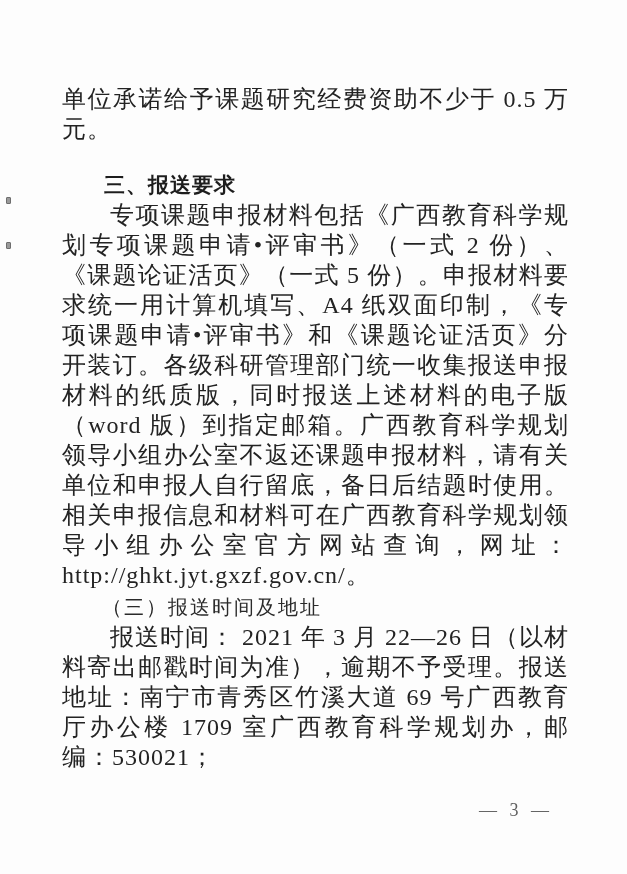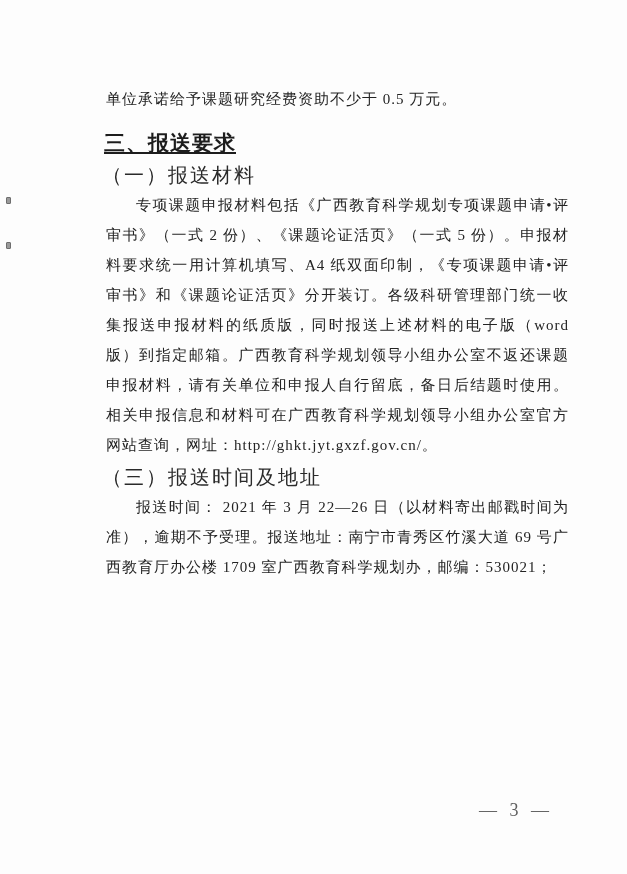--- a/index.html
+++ b/index.html
@@ -14,38 +14,36 @@
     width: 627px; height: 874px;
     background: #fdfdfd;
     color: #232323;
     overflow: hidden;
   }
   .content {
     position: absolute;
     top: 84px; left: 62px; right: 58px;
   }
   .body-text {
-    font-size: 15px;
+    font-size: 24px;
     line-height: 30px;
     letter-spacing: 1px;
     text-align: justify;
     text-indent: 2em;
-    margin-left: 44px;
   }
   .no-indent { text-indent: 0; }
   .section-heading {
-    margin-top: 14px;
+    margin-top: 26px;
     font-family: "Liberation Sans", "DejaVu Sans", sans-serif;
     font-weight: 700;
     font-size: 21px;
     line-height: 30px;
     letter-spacing: 1px;
     text-indent: 2em;
     color: #1d1d1d;
-    text-decoration: underline;
   }
   .sub-heading {
     margin-top: 2px;
     font-weight: 400;
     font-size: 20px;
     line-height: 30px;
     letter-spacing: 2px;
     text-indent: 2em;
     color: #2a2a2a;
   }
@@ -73,21 +71,20 @@
 
 <div class="page">
   <span class="artifact artifact-1"></span>
   <span class="artifact artifact-2"></span>
 
   <div class="content">
     <p class="body-text no-indent">单位承诺给予课题研究经费资助不少于 0.5 万元。</p>
 
     <h2 class="section-heading">三、报送要求</h2>
 
-    <h3 class="sub-heading">（一）报送材料</h3>
     <p class="body-text">专项课题申报材料包括《广西教育科学规划专项课题申请•评审书》（一式 2 份）、《课题论证活页》（一式 5 份）。申报材料要求统一用计算机填写、A4 纸双面印制，《专项课题申请•评审书》和《课题论证活页》分开装订。各级科研管理部门统一收集报送申报材料的纸质版，同时报送上述材料的电子版（word 版）到指定邮箱。广西教育科学规划领导小组办公室不返还课题申报材料，请有关单位和申报人自行留底，备日后结题时使用。相关申报信息和材料可在广西教育科学规划领导小组办公室官方网站查询，网址：http://ghkt.jyt.gxzf.gov.cn/。</p>
 
 
     <h3 class="sub-heading extra-gap">（三）报送时间及地址</h3>
     <p class="body-text">报送时间： 2021 年 3 月 22—26 日（以材料寄出邮戳时间为准），逾期不予受理。报送地址：南宁市青秀区竹溪大道 69 号广西教育厅办公楼 1709 室广西教育科学规划办，邮编：530021；</p>
   </div>
 
   <div class="page-number">— 3 —</div>
 </div>
 

